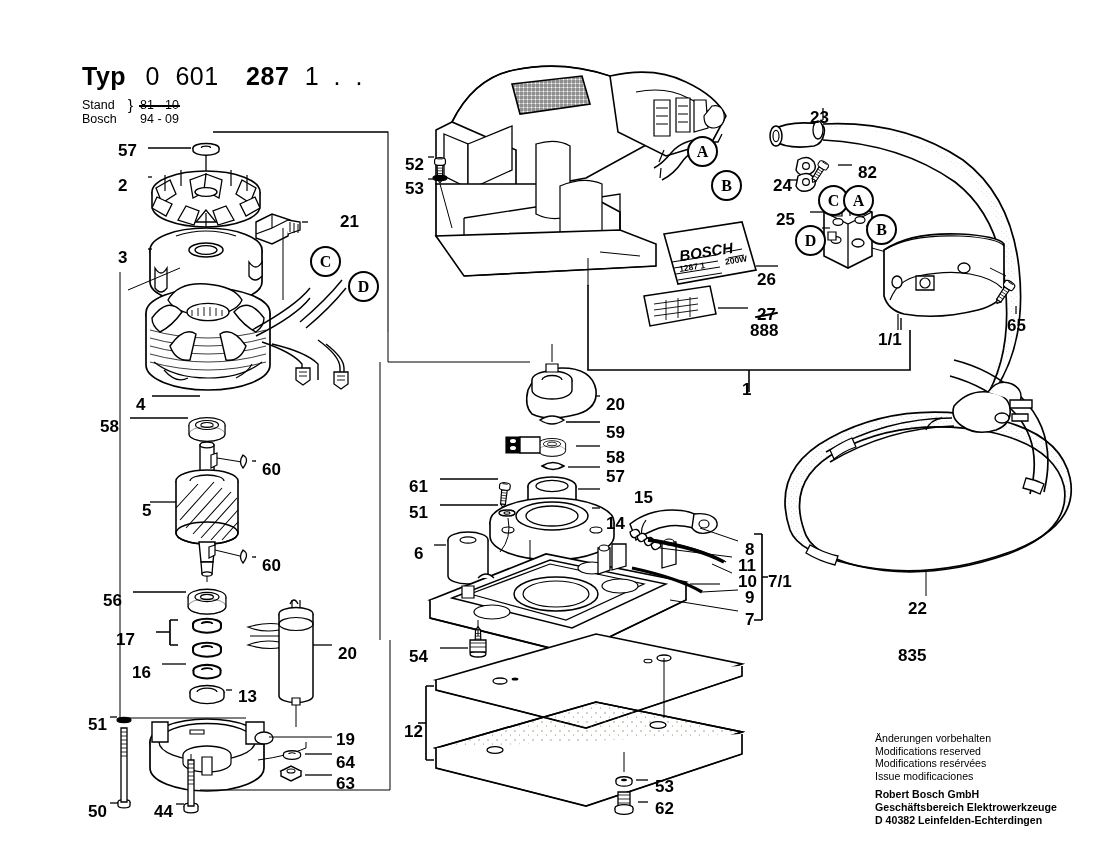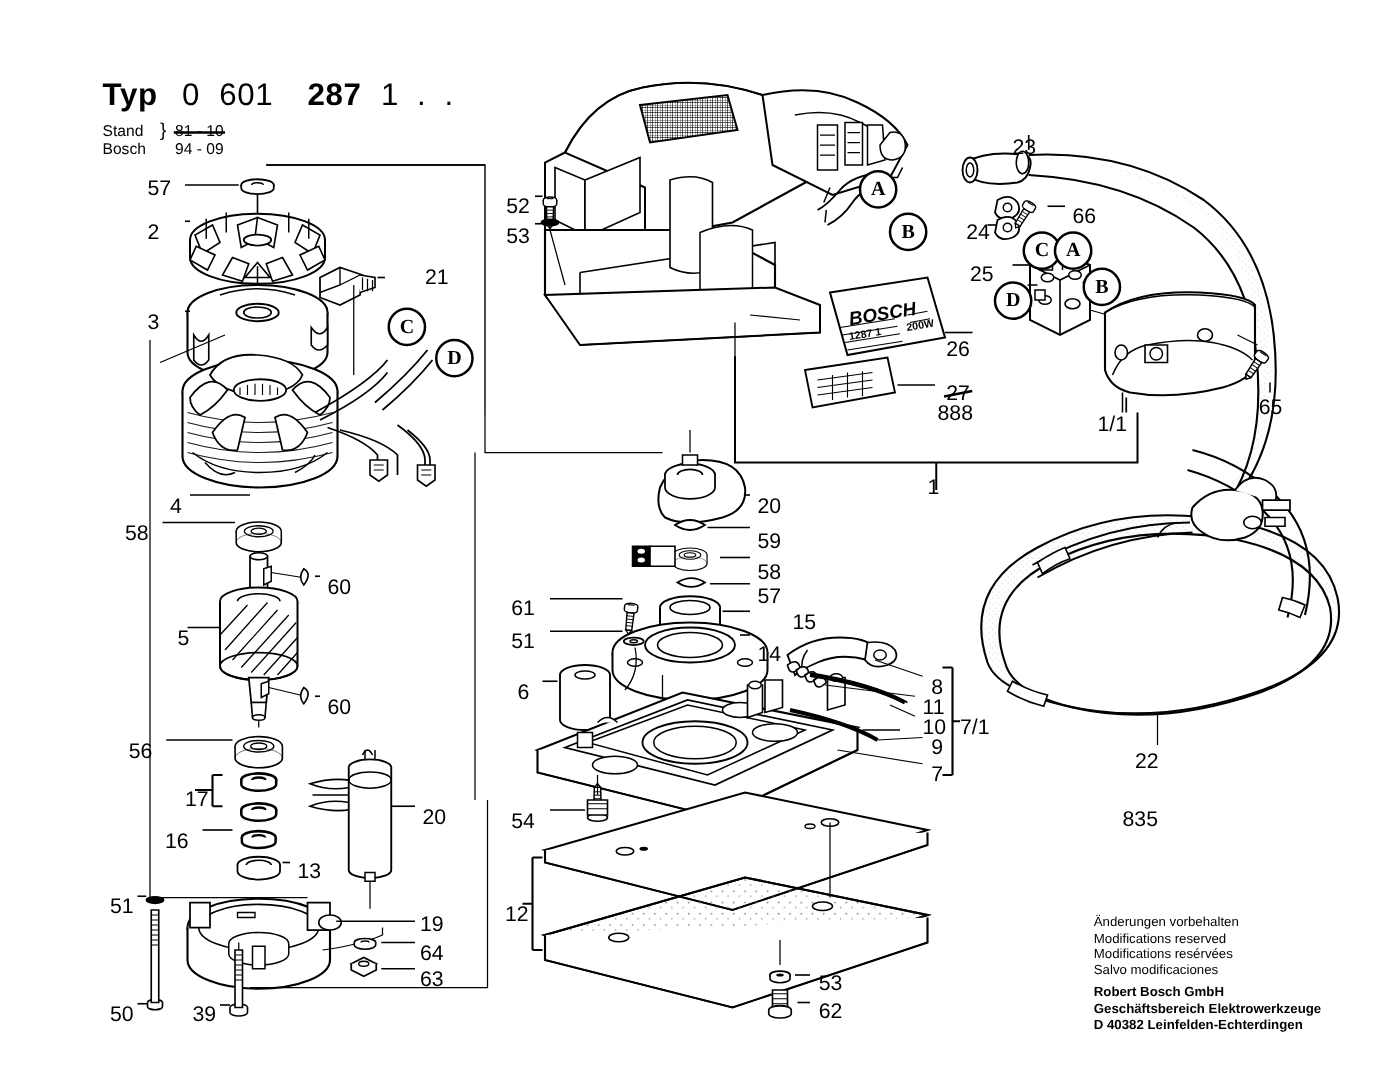--- a/index.html
+++ b/index.html
@@ -18,21 +18,21 @@
   .hdr .brace{position:absolute;left:46px;top:35px;font-size:15px;line-height:15px;}
   .strike{position:relative;}
   .strike::after{content:"";position:absolute;left:-1px;right:-1px;top:51%;height:1.4px;background:#000;}
 
   
   .foot{position:absolute;left:875px;top:732px;font-size:10.6px;line-height:12.6px;white-space:nowrap;}
   .foot .b{font-weight:bold;}
   .foot .gap{height:6px;}
 
   
-  .cn{position:absolute;font-size:17px;font-weight:normal;line-height:17px;white-space:nowrap;}
+  .cn{position:absolute;font-size:17px;font-weight:bold;line-height:17px;white-space:nowrap;}
   .stk{position:relative;display:inline-block;}
   .stk::after{content:"";position:absolute;left:-2px;right:-2px;top:48%;height:2px;background:#000;
               transform:rotate(-11deg);}
 
   
   .cl{position:absolute;width:27px;height:27px;border:2.1px solid #000;border-radius:50%;
       background:#fff;display:flex;align-items:center;justify-content:center;
       font-size:16px;font-weight:bold;font-family:"Liberation Serif",serif;}
 
   
@@ -681,30 +681,30 @@
       <div class="cn" style="left: 118px; top: 142px;">57</div>
       <div class="cn" style="left: 118px; top: 177px;">2</div>
       <div class="cn" style="left: 118px; top: 249px;">3</div>
       <div class="cn" style="left: 312px; top: 213px; margin-left: 28px;">21</div>
       <div class="cn" style="left: 136px; top: 396px;">4</div>
       <div class="cn" style="left: 100px; top: 418px;">58</div>
       <div class="cn" style="left: 262px; top: 461px;">60</div>
       <div class="cn" style="left: 142px; top: 502px;">5</div>
       <div class="cn" style="left: 262px; top: 557px;">60</div>
       <div class="cn" style="left: 103px; top: 592px;">56</div>
-      <div class="cn" style="left: 148px; top: 631px; text-align: right;">17</div>
+      <div class="cn" style="left: 116px; top: 631px; text-align: right;">17</div>
       <div class="cn" style="left: 132px; top: 664px;">16</div>
       <div class="cn" style="left: 238px; top: 688px;">13</div>
       <div class="cn" style="left: 338px; top: 645px;">20</div>
       <div class="cn" style="left: 88px; top: 716px;">51</div>
       <div class="cn" style="left: 336px; top: 731px;">19</div>
       <div class="cn" style="left: 336px; top: 754px;">64</div>
       <div class="cn" style="left: 336px; top: 775px;">63</div>
       <div class="cn" style="left: 88px; top: 803px;">50</div>
-      <div class="cn" style="left: 154px; top: 803px;">39</div>
+      <div class="cn" style="left: 154px; top: 803px;">44</div>
       <div class="cn" style="left: 405px; top: 156px;">52</div>
       <div class="cn" style="left: 405px; top: 180px;">53</div>
       <div class="cn" style="left: 606px; top: 396px;">20</div>
       <div class="cn" style="left: 606px; top: 424px;">59</div>
       <div class="cn" style="left: 606px; top: 449px;">58</div>
       <div class="cn" style="left: 606px; top: 468px;">57</div>
       <div class="cn" style="left: 606px; top: 489px; margin-left: 28px;">15</div>
       <div class="cn" style="left: 606px; top: 515px;">14</div>
       <div class="cn" style="left: 409px; top: 478px;">61</div>
       <div class="cn" style="left: 409px; top: 504px;">51</div>
@@ -713,21 +713,21 @@
       <div class="cn" style="left: 404px; top: 723px;">12</div>
       <div class="cn" style="left: 655px; top: 778px;">53</div>
       <div class="cn" style="left: 655px; top: 800px;">62</div>
       <div class="cn" style="left: 745px; top: 541px;">8</div>
       <div class="cn" style="left: 738px; top: 557px;">11</div>
       <div class="cn" style="left: 738px; top: 573px;">10</div>
       <div class="cn" style="left: 745px; top: 589px;">9</div>
       <div class="cn" style="left: 745px; top: 611px;">7</div>
       <div class="cn" style="left: 768px; top: 573px;">7/1</div>
       <div class="cn" style="left: 810px; top: 109px;">23</div>
-      <div class="cn" style="left: 858px; top: 164px;">66</div>
+      <div class="cn" style="left: 858px; top: 164px;">82</div>
       <div class="cn" style="left: 773px; top: 177px;">24</div>
       <div class="cn" style="left: 776px; top: 211px;">25</div>
       <div class="cn" style="left: 757px; top: 271px;">26</div>
       <div class="cn" style="left: 1007px; top: 317px;">65</div>
       <div class="cn" style="left: 878px; top: 331px;">1/1</div>
       <div class="cn" style="left: 742px; top: 381px;">1</div>
       <div class="cn" style="left: 908px; top: 600px;">22</div>
       <div class="cn" style="left: 898px; top: 647px;">835</div>
       <div class="cn" style="left: 757px; top: 306px;"><span class="stk">27</span></div>
       <div class="cn" style="left: 750px; top: 322px;"><span class="">888</span></div>
@@ -741,20 +741,20 @@
       <div class="cl" style="left: 818px; top: 185px;">C</div>
       <div class="cl" style="left: 843px; top: 185px;">A</div>
       <div class="cl" style="left: 866px; top: 214px;">B</div>
       <div class="cl" style="left: 795px; top: 225px;">D</div>
     </div>
 
   <div class="foot">
     <div>Änderungen vorbehalten</div>
     <div>Modifications reserved</div>
     <div>Modifications resérvées</div>
-    <div>Salvo modificaciones</div>
+    <div>Issue modificaciones</div>
     <div class="gap"></div>
     <div class="b">Robert Bosch GmbH</div>
     <div class="b">Geschäftsbereich Elektrowerkzeuge</div>
     <div class="b">D 40382 Leinfelden-Echterdingen</div>
   </div>
 
 </div>
 
 </body></html>

